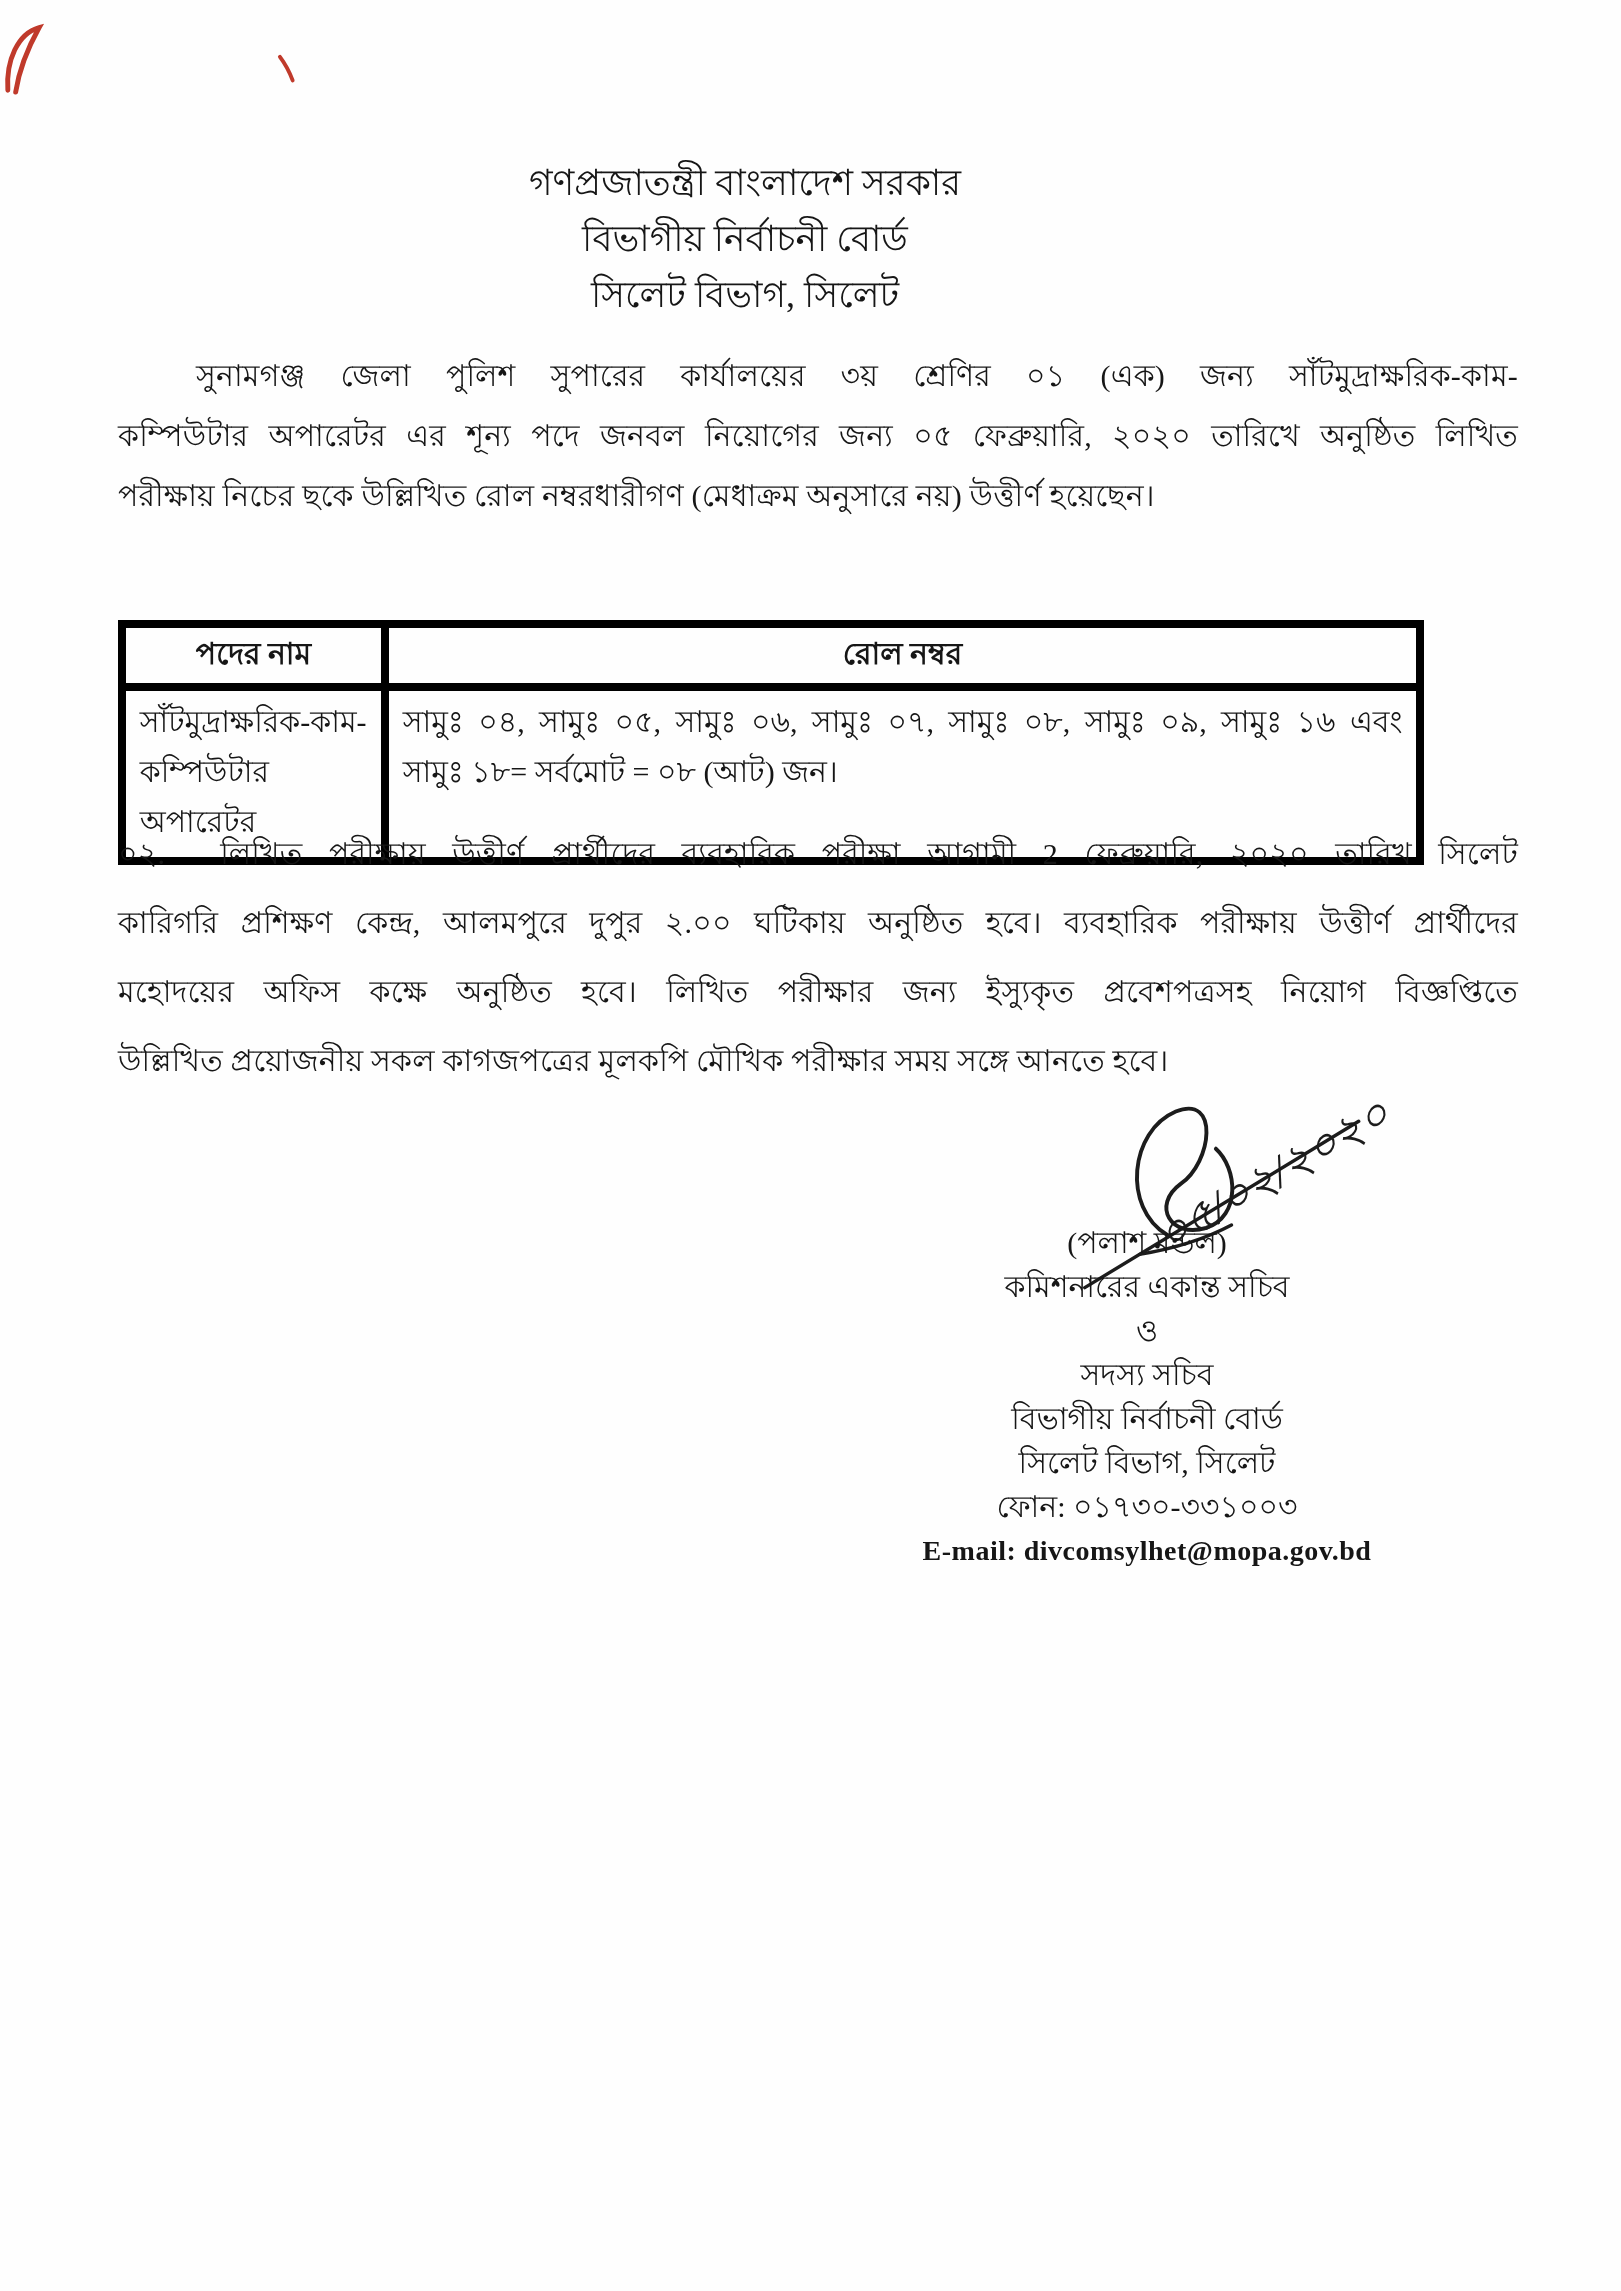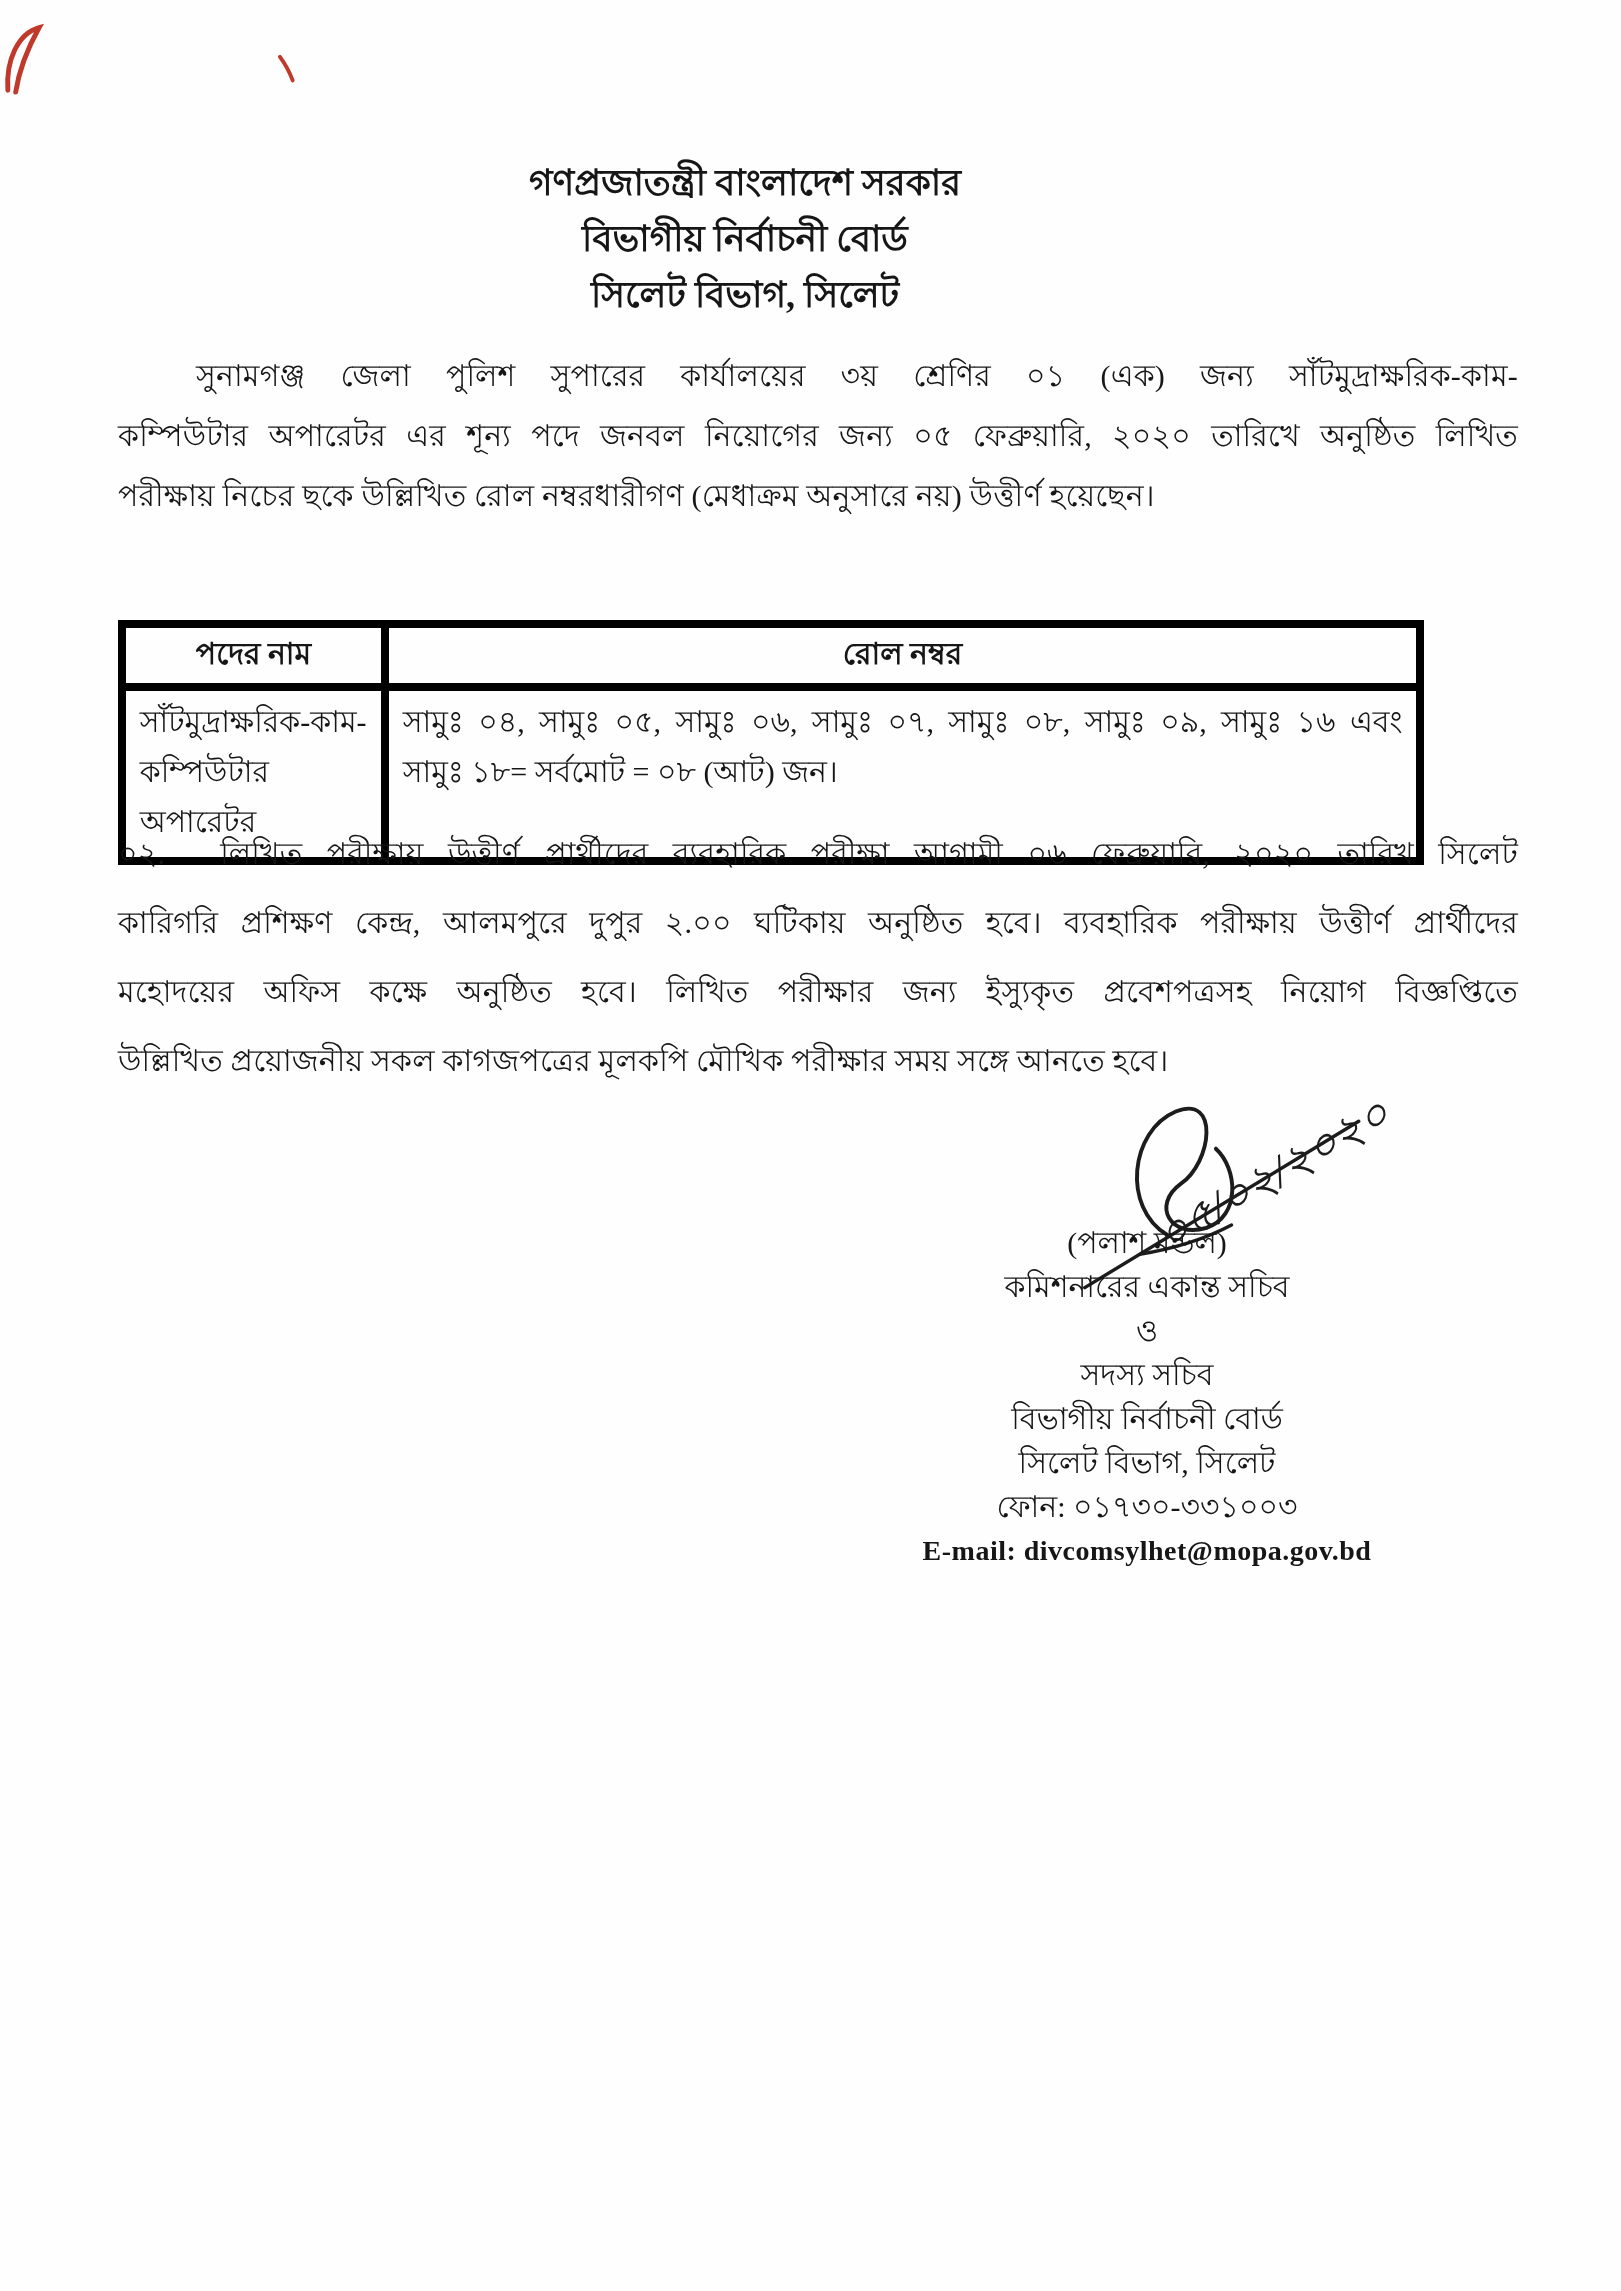--- a/index.html
+++ b/index.html
@@ -9,21 +9,21 @@
     font-family:"Liberation Serif","DejaVu Serif",serif;
     color:#161616;
     position:relative;
     overflow:hidden;
   }
   .page{position:absolute;inset:0;background:#fefefe;}
 
   
   .doc-header{
     position:absolute;top:155px;left:0;width:1490px;
-    text-align:center;font-weight:700;
+    text-align:center;font-weight:400;
   }
   .doc-header .h-line{font-size:36px;line-height:56px;}
 
   
   .para{position:absolute;left:118px;width:1400px;font-size:30px;}
   .para1{top:346px;}
   .para1 .jline{line-height:60px;}
   .para2{top:819px;}
   .para2 .jline{line-height:69px;}
   .jline{
@@ -111,21 +111,21 @@
         <td class="roll-cell">
           <div class="cell-line j">সামুঃ ০৪, সামুঃ ০৫, সামুঃ ০৬, সামুঃ ০৭, সামুঃ ০৮, সামুঃ ০৯, সামুঃ ১৬ এবং</div>
           <div class="cell-line">সামুঃ ১৮= সর্বমোট = ০৮ (আট) জন।</div>
         </td>
       </tr>
     </tbody>
   </table>
 
   <div class="para para2">
     <div class="jline">
-      <span>০২.</span><span class="p2-gap"></span><span>লিখিত পরীক্ষায় উত্তীর্ণ প্রার্থীদের ব্যবহারিক পরীক্ষা আগামী ০৬ ফেব্রুয়ারি, ২০২০ তারিখ সিলেট</span>
+      <span>০২.</span><span class="p2-gap"></span><span>লিখিত পরীক্ষায় উত্তীর্ণ প্রার্থীদের ব্যবহারিক পরীক্ষা আগামী 2 ফেব্রুয়ারি, ২০২০ তারিখ সিলেট</span>
     </div>
     <div class="jline">কারিগরি প্রশিক্ষণ কেন্দ্র, আলমপুরে দুপুর ২.০০ ঘটিকায় অনুষ্ঠিত হবে। ব্যবহারিক পরীক্ষায় উত্তীর্ণ প্রার্থীদের</div>
     <div class="jline">মহোদয়ের অফিস কক্ষে অনুষ্ঠিত হবে। লিখিত পরীক্ষার জন্য ইস্যুকৃত প্রবেশপত্রসহ নিয়োগ বিজ্ঞপ্তিতে</div>
     <div class="jline last">উল্লিখিত প্রয়োজনীয় সকল কাগজপত্রের মূলকপি মৌখিক পরীক্ষার সময় সঙ্গে আনতে হবে।</div>
   </div>
 
   <svg class="sig-svg" width="470" height="225" viewBox="0 0 480 230">
     <path d="M196,148 C 150,120 158,42 205,22 C 250,4 242,74 210,96 C 180,118 200,152 236,141 C 272,129 268,80 246,60" fill="none" stroke="#1c1c1c" stroke-width="4" stroke-linecap="round"></path>
     <path d="M168,168 C 198,163 232,154 262,138" fill="none" stroke="#1c1c1c" stroke-width="3.5" stroke-linecap="round"></path>
     <path d="M112,202 L 392,32" fill="none" stroke="#1c1c1c" stroke-width="3.5" stroke-linecap="round"></path>

